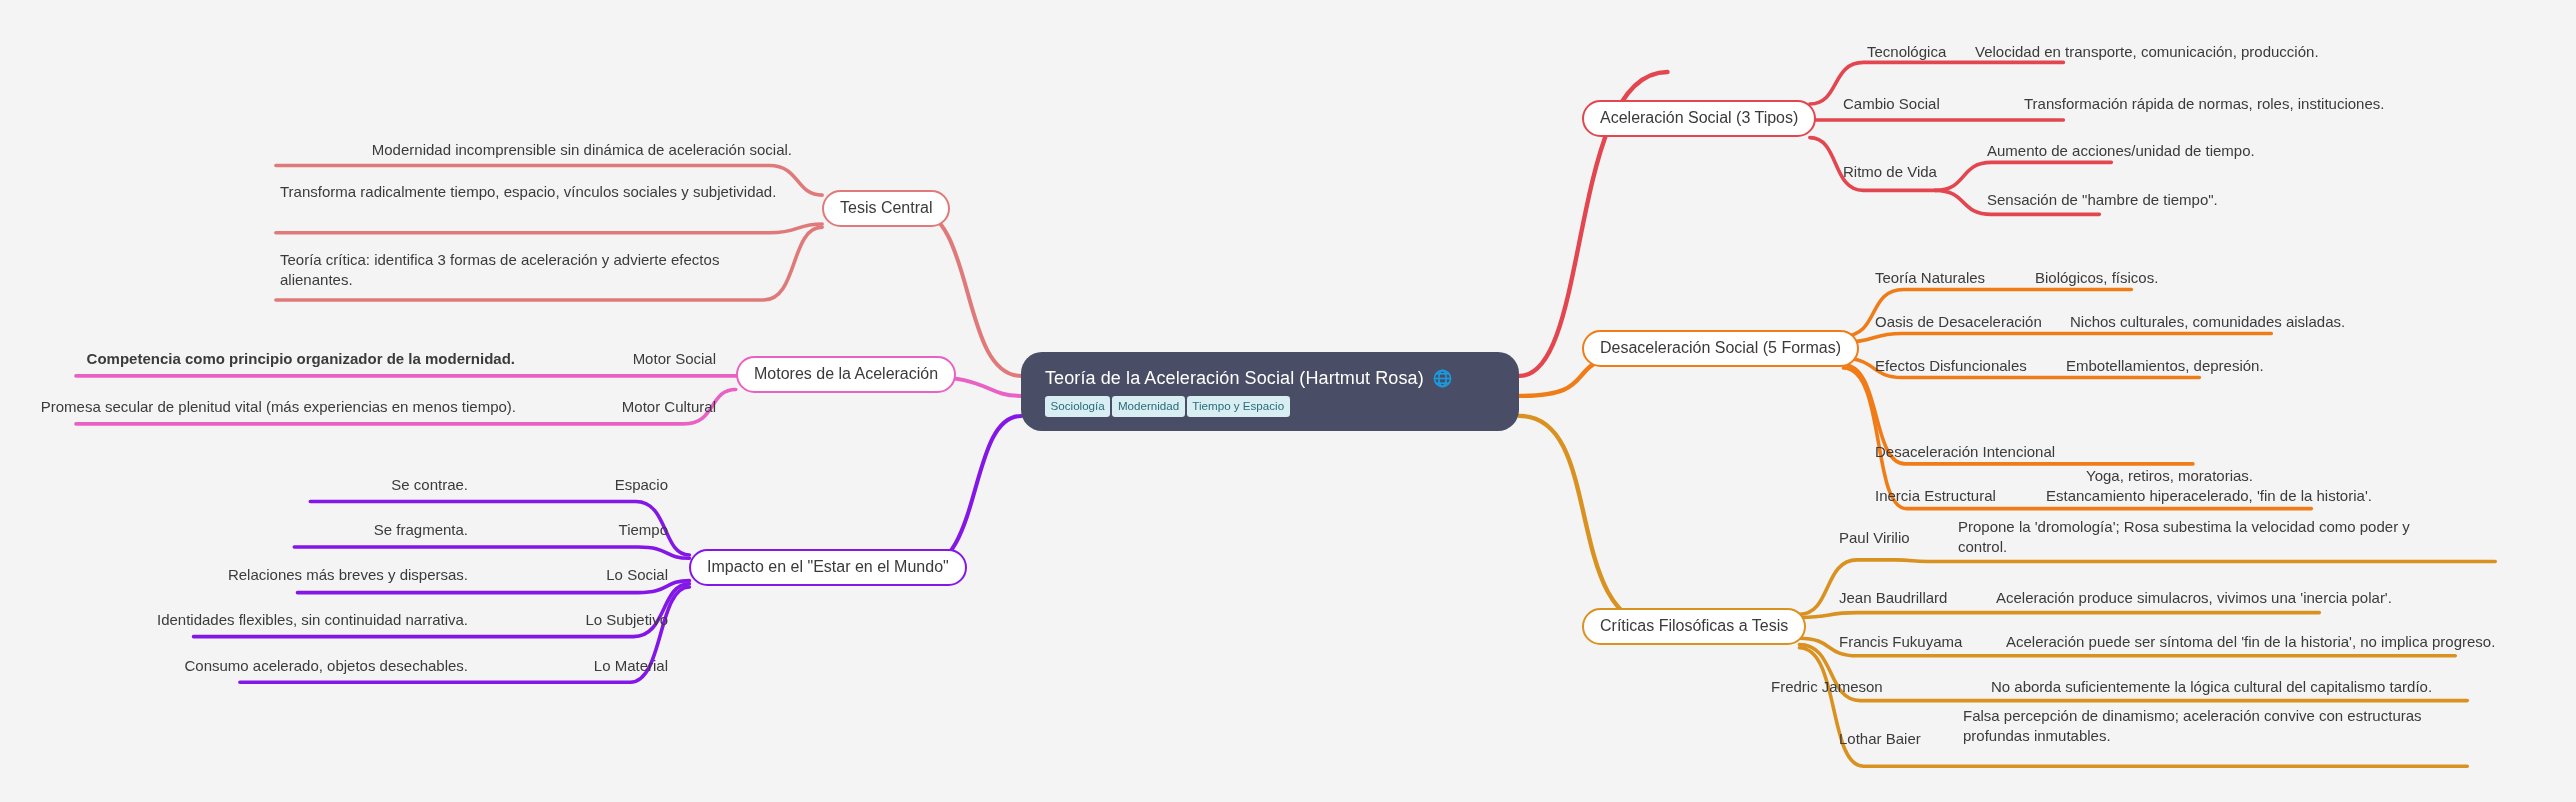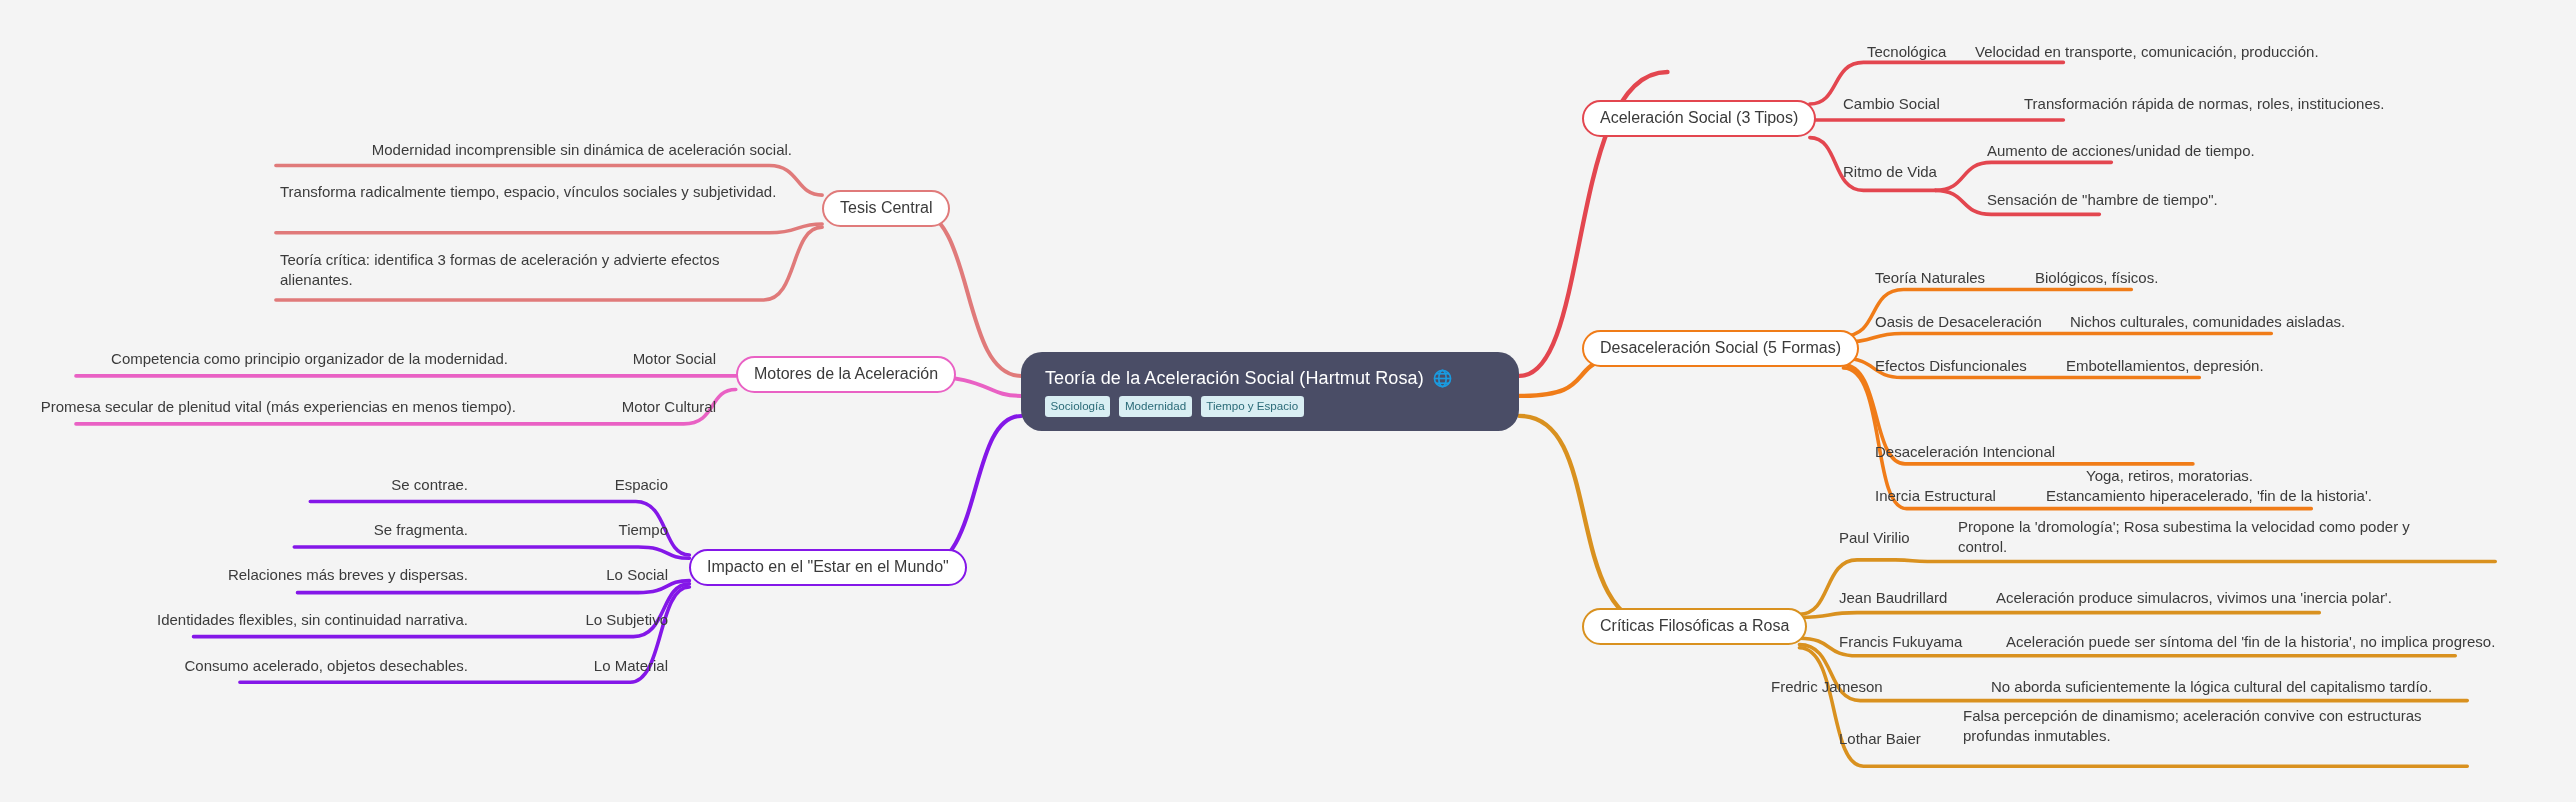--- a/index.html
+++ b/index.html
@@ -21,21 +21,21 @@
     padding:16px 24px 14.4px 24px;
     box-sizing:border-box;
     display:flex;flex-direction:column;gap:7.2px;
     z-index:6;
   }
   .root-title-row{display:flex;align-items:center;gap:8px;}
   .root-title{
     color:#ffffff;font-size:18px;letter-spacing:0.1px;white-space:nowrap;
   }
   .globe{width:21px;height:21px;display:block;}
-  .root-tags{display:flex;gap:9px;}
+  .root-tags{display:flex;gap:2px;}
   .tag{
     background:#d9eef3;color:#2b6b78;
     font-size:11.6px;line-height:1;
     padding:4px 5.6px 4.8px 5.6px;border-radius:3.2px;white-space:nowrap;
   }
 
   
   .pill{
     position:absolute;
     background:#fff;
@@ -122,21 +122,21 @@
       <span class="tag">Sociología</span>
       <span class="tag">Modernidad</span>
       <span class="tag">Tiempo y Espacio</span>
     </div>
   </div>
 
   <div class="pill" style="left:1582px;top:100px;border-color:#e3464f;">Aceleración Social (3 Tipos)</div>
 
   <div class="pill" style="left:1582px;top:330px;border-color:#f07c18;">Desaceleración Social (5 Formas)</div>
 
-  <div class="pill" style="left:1582px;top:608px;border-color:#d9911f;">Críticas Filosóficas a Rosa</div>
+  <div class="pill" style="left:1582px;top:608px;border-color:#d9911f;">Críticas Filosóficas a Tesis</div>
 
   <div class="pill" style="left:822px;top:190px;border-color:#e07a7a;">Tesis Central</div>
 
   <div class="pill" style="left:736px;top:356px;border-color:#e961c4;">Motores de la Aceleración</div>
 
   <div class="pill" style="left:689px;top:549px;border-color:#8417e8;">Impacto en el "Estar en el Mundo"</div>
 
   <div class="lbl" style="left:1843px;top:42px;margin-left:24px;">Tecnológica</div>
   <div class="lbl" style="left:1975px;top:42px;">Velocidad en transporte, comunicación, producción.</div>
 
@@ -175,21 +175,21 @@
   <div class="lbl" style="left:1991px;top:677px;">No aborda suficientemente la lógica cultural del capitalismo tardío.</div>
 
   <div class="lbl" style="left:1839px;top:729px;">Lothar Baier</div>
   <div class="lbl wrap" style="left:1963px;top:706px;width:504px;">Falsa percepción de dinamismo; aceleración convive con estructuras profundas inmutables.</div>
 
   <div class="lbl r" style="left:280px;top:140px;width:512px;">Modernidad incomprensible sin dinámica de aceleración social.</div>
   <div class="lbl wrap" style="left:280px;top:182px;width:512px;">Transforma radicalmente tiempo, espacio, vínculos sociales y subjetividad.</div>
   <div class="lbl wrap" style="left:280px;top:250px;width:512px;">Teoría crítica: identifica 3 formas de aceleración y advierte efectos alienantes.</div>
 
   <div class="lbl r" style="left:528px;top:349px;width:188px;">Motor Social</div>
-  <div class="lbl r" style="left:72px;top:349px;width:436px;">Competencia como principio organizador de la modernidad.</div>
+  <div class="lbl r" style="left:79px;top:349px;width:436px;font-weight:bold;">Competencia como principio organizador de la modernidad.</div>
 
   <div class="lbl r" style="left:528px;top:397px;width:188px;">Motor Cultural</div>
   <div class="lbl r" style="left:40px;top:397px;width:476px;">Promesa secular de plenitud vital (más experiencias en menos tiempo).</div>
 
   <div class="lbl r" style="left:480px;top:475px;width:188px;">Espacio</div>
   <div class="lbl r" style="left:312px;top:475px;width:156px;">Se contrae.</div>
 
   <div class="lbl r" style="left:480px;top:520px;width:188px;">Tiempo</div>
   <div class="lbl r" style="left:296px;top:520px;width:172px;">Se fragmenta.</div>
 

